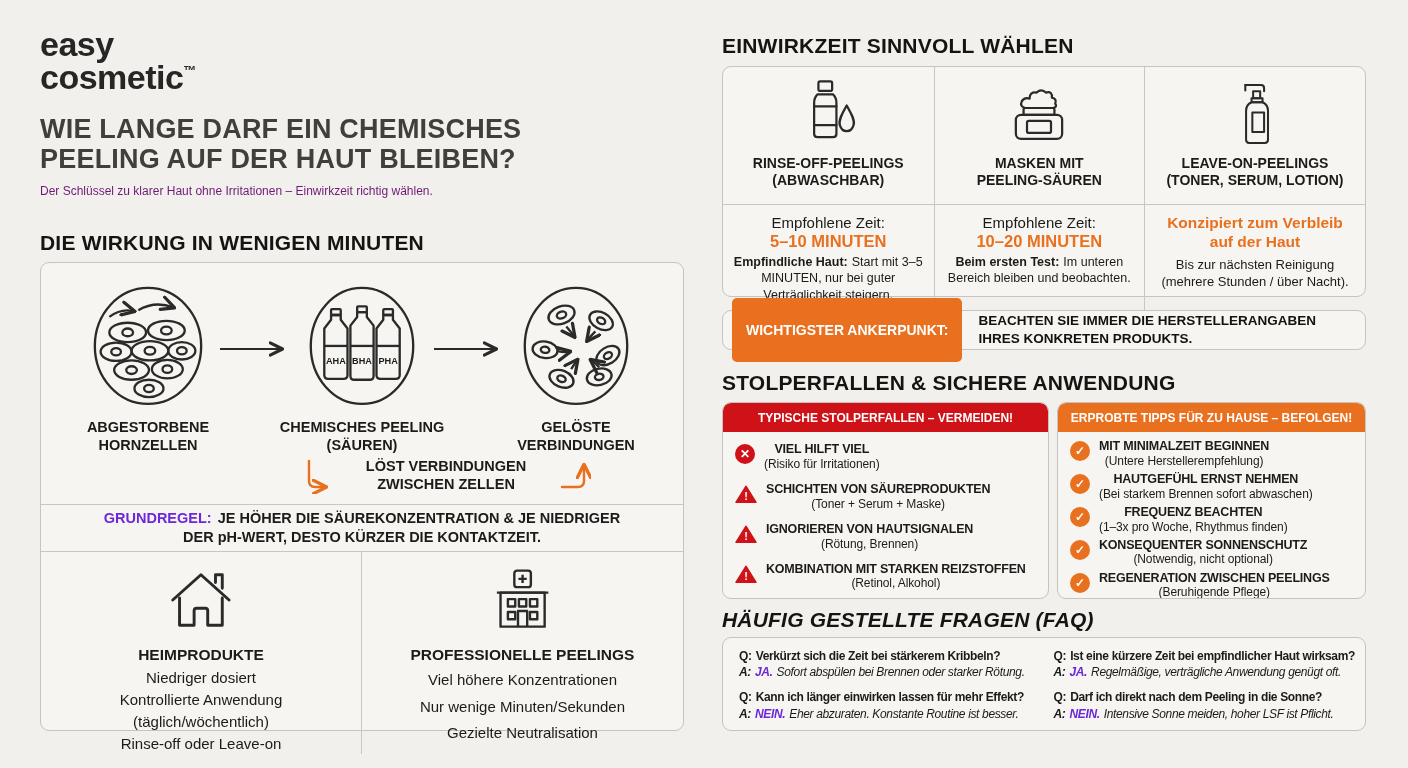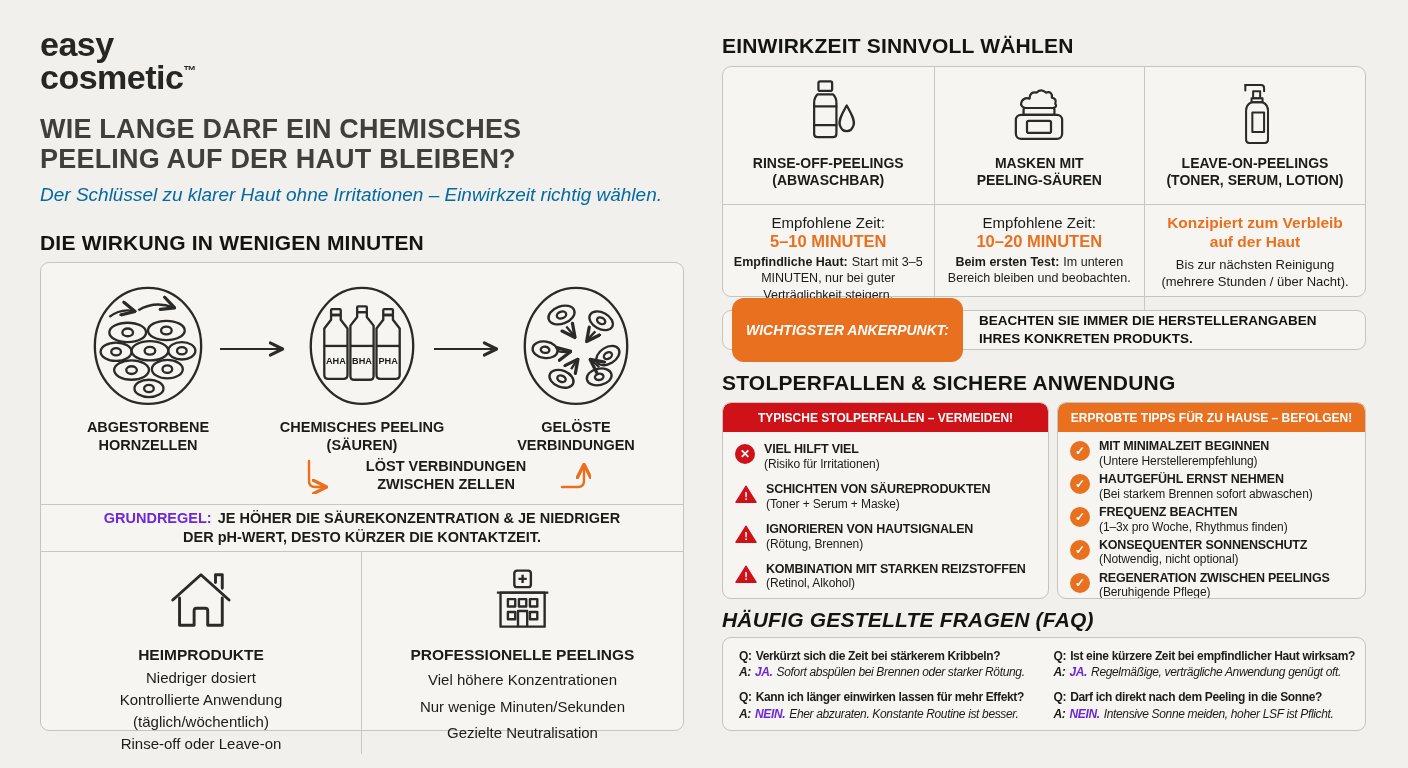--- a/index.html
+++ b/index.html
@@ -8,21 +8,21 @@
   .abs{position:absolute;}
   .panel{background:#F6F5F2;border:1px solid #C6C4C0;border-radius:9px;box-sizing:border-box;}
   .hsec{font-size:21px;font-weight:700;color:#141412;letter-spacing:.2px;}
   .orange{color:#6d28d9;}
   .bold{font-weight:700;}
 
   
   .logo{font-size:34px;font-weight:700;line-height:.98;color:#262624;letter-spacing:-.5px;}
   .logo sup{font-size:13px;font-weight:700;vertical-align:14px;letter-spacing:0;}
   .title{font-size:27px;font-weight:700;color:#423F3B;line-height:1.12;letter-spacing:.2px;}
-  .subtitle{font-size:19px;color:#0369a1;font-style:italic;}
+  .subtitle{font-size:12px;color:#701a75;}
 
   
   .diagram{height:146px;display:grid;grid-template-columns:1fr 1fr 1fr;place-items:center;padding-top:8px;position:relative;}
   .circ{width:116px;height:128px;}
   .arrow-straight{position:absolute;top:78px;}
   .labels{display:grid;grid-template-columns:1fr 1fr 1fr;text-align:center;font-weight:700;font-size:14.5px;line-height:1.22;margin-top:2px;}
   .labels>div{max-width:180px;margin:0 auto;}
   .noterow{height:46px;display:flex;justify-content:center;align-items:flex-start;gap:10px;padding-left:168px;margin-top:4px;}
   .notetext{font-weight:700;font-size:14.5px;line-height:1.2;text-align:center;width:205px;}
   .rule{border-top:1px solid #C9C7C2;border-bottom:1px solid #C9C7C2;height:46px;display:flex;flex-direction:column;justify-content:center;text-align:center;font-size:14.5px;font-weight:700;line-height:1.32;}
@@ -44,25 +44,25 @@
   .ti{padding:9px 10px;text-align:center;}
   .tlabel{font-size:15px;}
   .tval{font-size:16.5px;font-weight:700;color:#E8701E;margin-top:1px;}
   .tval3{font-size:15.5px;font-weight:700;color:#E8701E;line-height:1.22;width:200px;margin:0 auto;}
   .tnote{font-size:12.5px;line-height:1.3;margin-top:3px;}
   .tnote .bold{margin-right:4px;}
   .tnote3{font-size:13px;line-height:1.3;margin-top:5px;}
 
   
   .anchor{display:flex;align-items:center;padding:0 9px;}
-  .badge{background:#E8701E;color:#fff;font-weight:700;font-size:14px;padding:24px 14px;border-radius:12px;white-space:nowrap;font-style:italic;}
+  .badge{background:#E8701E;color:#fff;font-weight:700;font-size:14px;padding:24px 14px;border-radius:5px;white-space:nowrap;}
   .anchor-text{margin-left:16px;font-size:13.5px;font-weight:700;line-height:1.32;color:#121210;}
 
   
-  .pbox{overflow:hidden;}
+  .pbox{overflow:hidden;text-align:center;}
   .phead{height:29px;display:flex;align-items:center;justify-content:center;color:#fff;font-weight:700;font-size:12px;border-radius:8px 8px 0 0;white-space:nowrap;}
   .phead.red{background:#CF1217;}
   .phead.org{background:#E8701E;}
   .pbody{padding:11px 10px 0 12px;}
   .pitem{display:flex;gap:9px;margin-bottom:12px;align-items:flex-start;}
   .titem{display:flex;gap:9px;margin-bottom:5px;align-items:flex-start;}
   .pt{font-size:12.5px;font-weight:700;line-height:1.1;white-space:nowrap;letter-spacing:-.2px;}
   .ps{font-size:12px;line-height:1.18;letter-spacing:-.1px;}
   .cc,.xc{width:20px;height:20px;border-radius:50%;color:#fff;font-size:12px;font-weight:700;display:flex;align-items:center;justify-content:center;flex:none;margin-top:1px;}
   .cc{background:#E8701E;}

